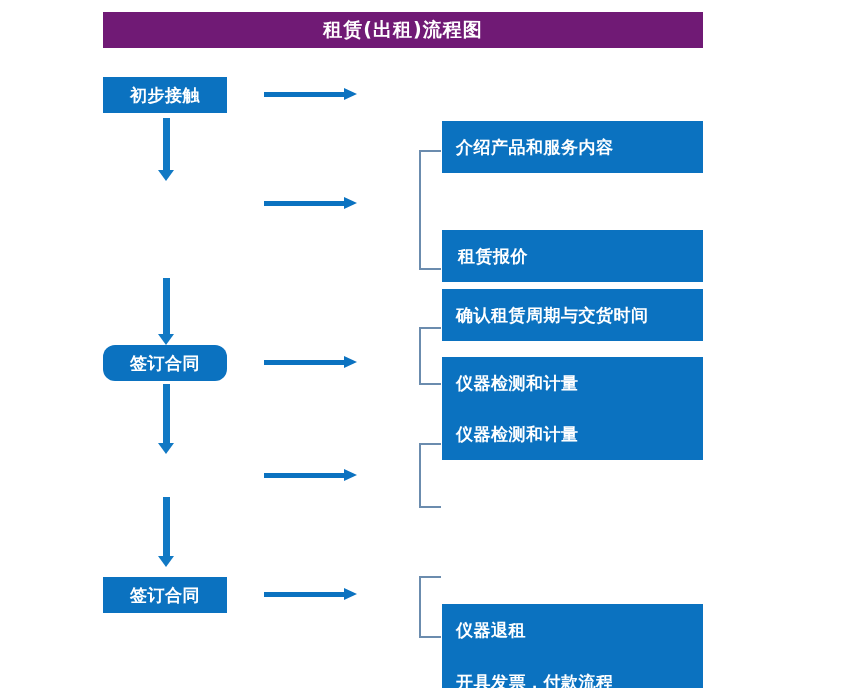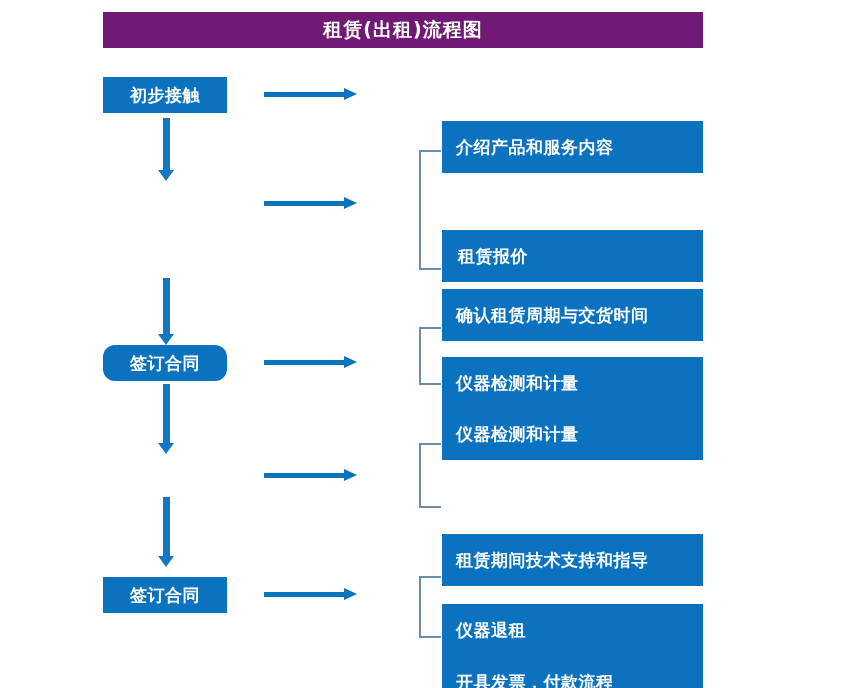--- a/index.html
+++ b/index.html
@@ -173,21 +173,20 @@
   </div>
 
 
   <div class="h-arrow" style="left:264px; top:467px;">
     <span class="shaft"></span>
     <span class="head"></span>
   </div>
 
   <div class="bracket" style="top:443px; height:65px;"></div>
 
-  <div class="box detail-box" style="top:490px;">租赁期间技术支持和指导</div>
 
   <div class="v-arrow" style="left:156px; top:497px; height:70px;">
     <span class="shaft" style="height:59px;"></span>
     <span class="head" style="top:59px;"></span>
   </div>
 
   <div class="box stage-box" style="top:577px;">签订合同</div>
 
   <div class="h-arrow" style="left:264px; top:586px;">
     <span class="shaft"></span>

